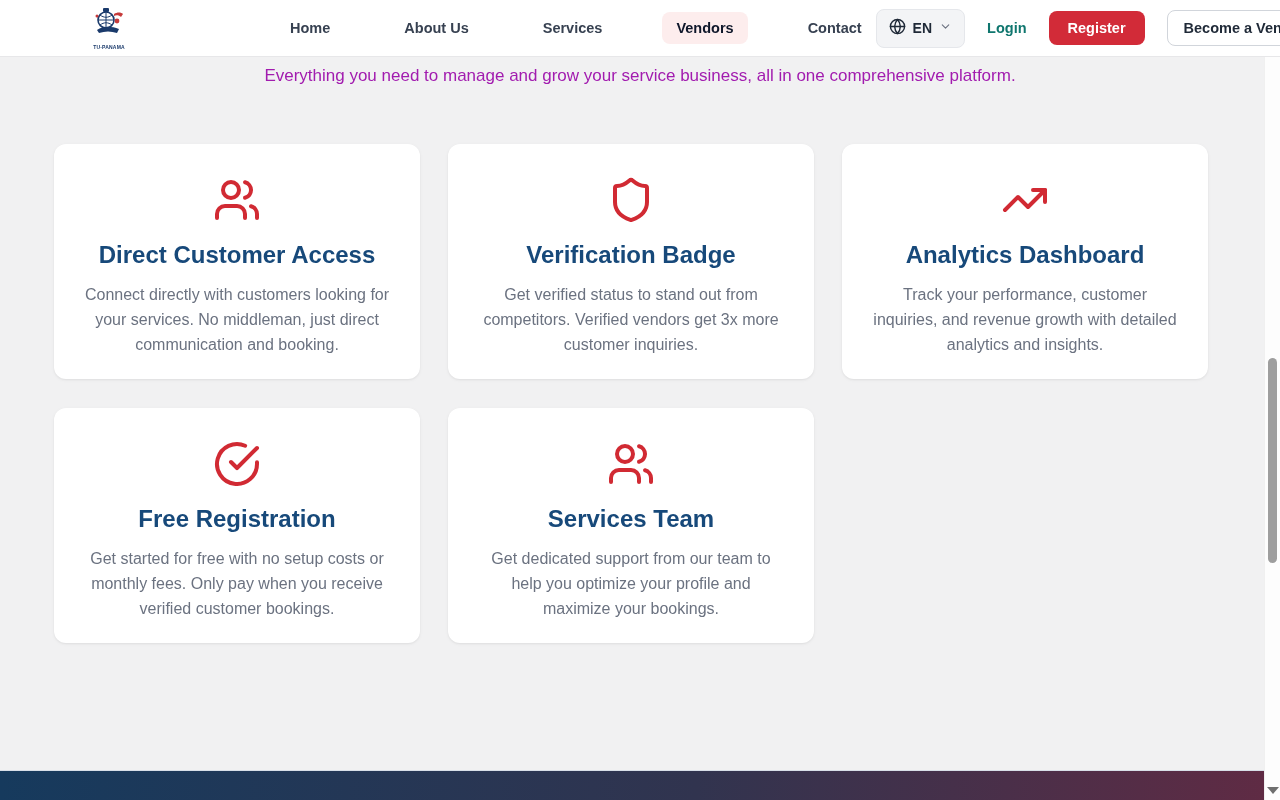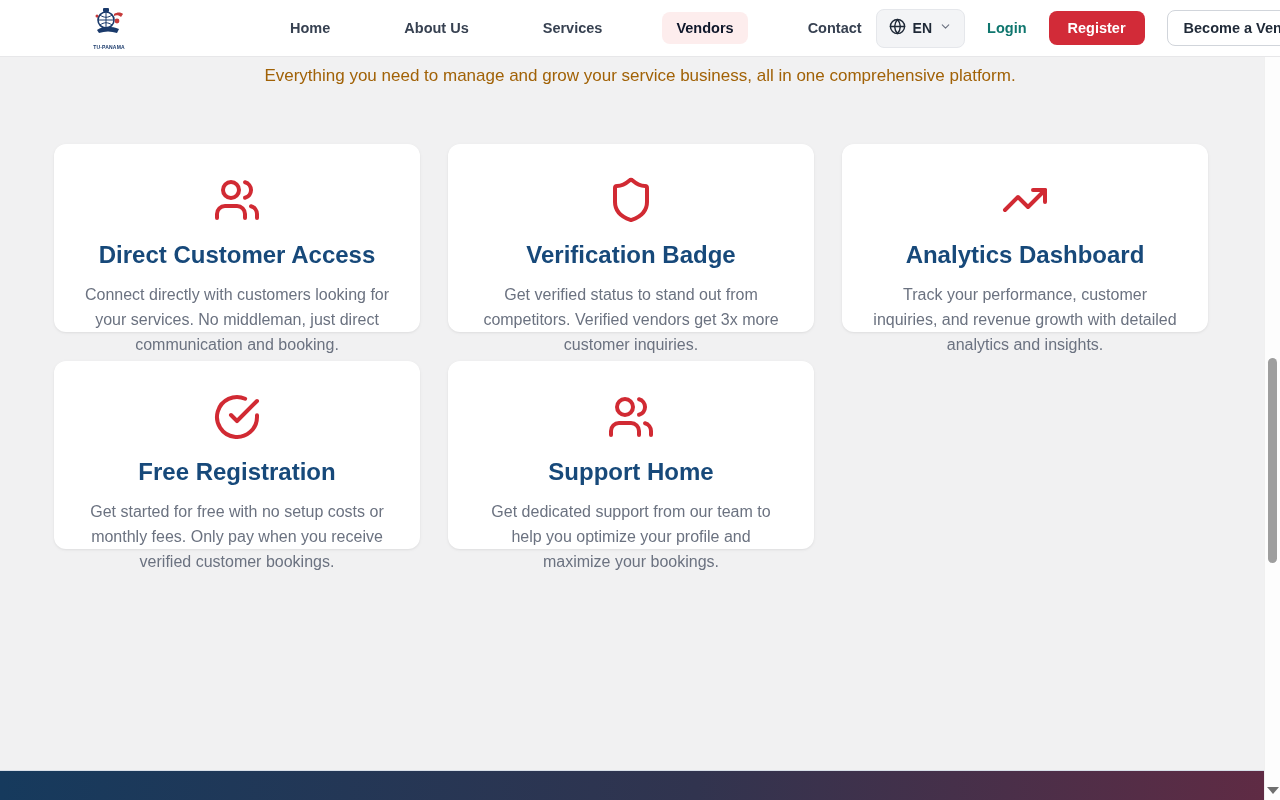--- a/index.html
+++ b/index.html
@@ -60,35 +60,35 @@
     background: #ffffff; color: #1f2937; border: 1px solid #d1d5db; border-radius: 8px;
     font-family: inherit; font-size: 14.5px; font-weight: 600;
     padding: 9px 16px; cursor: pointer; white-space: nowrap;
   }
   
   .intro {
     text-align: center;
     padding-top: 9px;
   }
   .intro-subtitle {
-    font-size: 17px; color: #a16207; font-weight: 400;
+    font-size: 17px; color: #a21caf; font-weight: 400;
   }
   
   .features {
     width: 1154px;
     margin: 58px auto 0 54px;
     display: grid;
     grid-template-columns: repeat(3, 1fr);
     column-gap: 28px;
     row-gap: 29px;
   }
   .card {
     background: #ffffff;
     border-radius: 12px;
-    height: 188px;
+    height: 235px;
     box-shadow: 0 1px 2px rgba(0,0,0,0.05), 0 1px 4px rgba(0,0,0,0.04);
     padding: 32px 26px 0 26px;
     text-align: center;
   }
   .card-icon { display: flex; justify-content: center; }
   .card-icon svg { width: 48px; height: 48px; stroke: #d12a33; }
   .card-title {
     margin-top: 17px;
     font-size: 24px; font-weight: 700; color: #17497a;
   }
@@ -231,21 +231,21 @@
 
   <div class="card">
     <div class="card-icon">
       <svg class="stroke-ico" viewBox="0 0 24 24">
         <path d="M16 21v-2a4 4 0 0 0-4-4H6a4 4 0 0 0-4 4v2"></path>
         <circle cx="9" cy="7" r="4"></circle>
         <path d="M22 21v-2a4 4 0 0 0-3-3.87"></path>
         <path d="M16 3.13a4 4 0 0 1 0 7.75"></path>
       </svg>
     </div>
-    <div class="card-title">Support Home</div>
+    <div class="card-title">Services Team</div>
     <div class="card-desc">Get dedicated support from our team to help you optimize your profile and maximize your bookings.</div>
   </div>
 
 </div>
 
 <div class="footer-bar"></div>
 
 <div class="scrollbar">
   <div class="scroll-arrow up"></div>
   <div class="scroll-thumb"></div>

